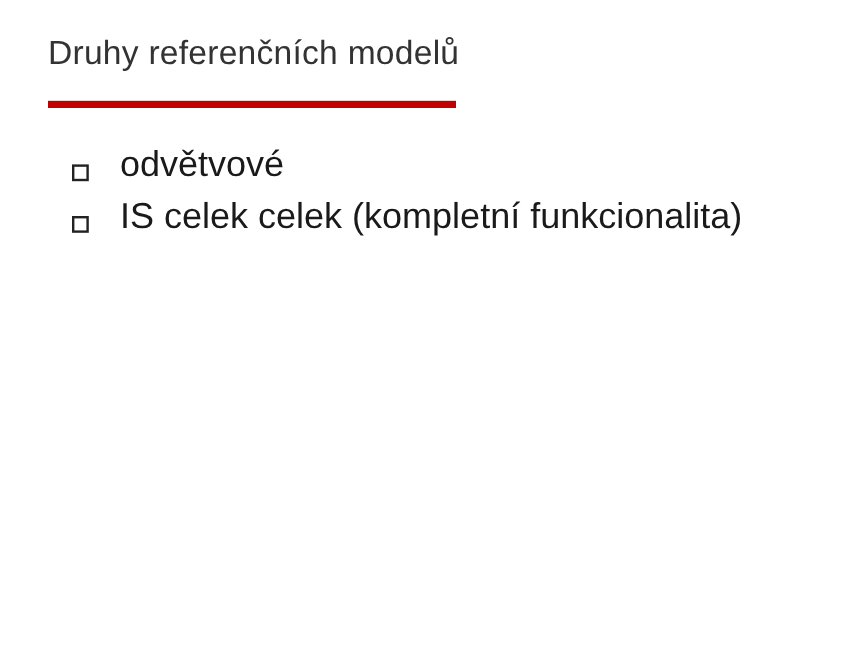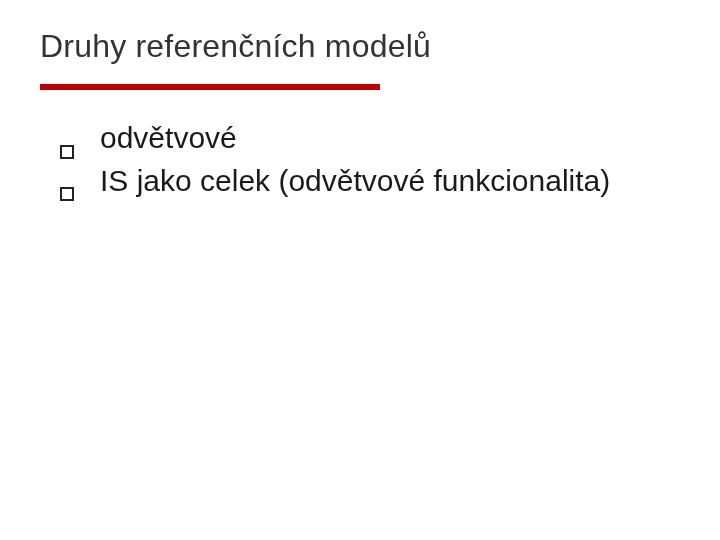--- a/index.html
+++ b/index.html
@@ -14,21 +14,21 @@
   .slide {
     position: relative;
     width: 720px;
     height: 540px;
     box-sizing: border-box;
   }
   .title {
     position: absolute;
     left: 40px;
     top: 28px;
-    font-size: 32px;
+    font-size: 28px;
     font-weight: 400;
     color: #333333;
     letter-spacing: 0.2px;
   }
   .rule {
     position: absolute;
     left: 40px;
     top: 84px;
     width: 340px;
     height: 6px;
@@ -37,21 +37,21 @@
   .content {
     position: absolute;
     left: 60px;
     top: 118px;
     right: 40px;
     font-size: 30px;
     line-height: 1.35;
   }
   .item {
     display: flex;
-    align-items: flex-end;
+    align-items: center;
     margin-bottom: 2px;
   }
   .bullet {
     width: 14px;
     height: 14px;
     border: 2px solid #222;
     margin-top: 12px;
     margin-right: 26px;
     flex: 0 0 auto;
     box-sizing: border-box;
@@ -67,16 +67,16 @@
   <div class="title">Druhy referenčních modelů</div>
   <div class="rule"></div>
 
   <div class="content">
     <div class="item">
       <span class="bullet"></span>
       <span class="text">odvětvové</span>
     </div>
     <div class="item">
       <span class="bullet"></span>
-      <span class="text">IS jako celek (odvětvové funkcionalita)</span>
+      <span class="text">IS celek celek (kompletní funkcionalita)</span>
     </div>
   </div>
 </div>
 
 </body></html>

